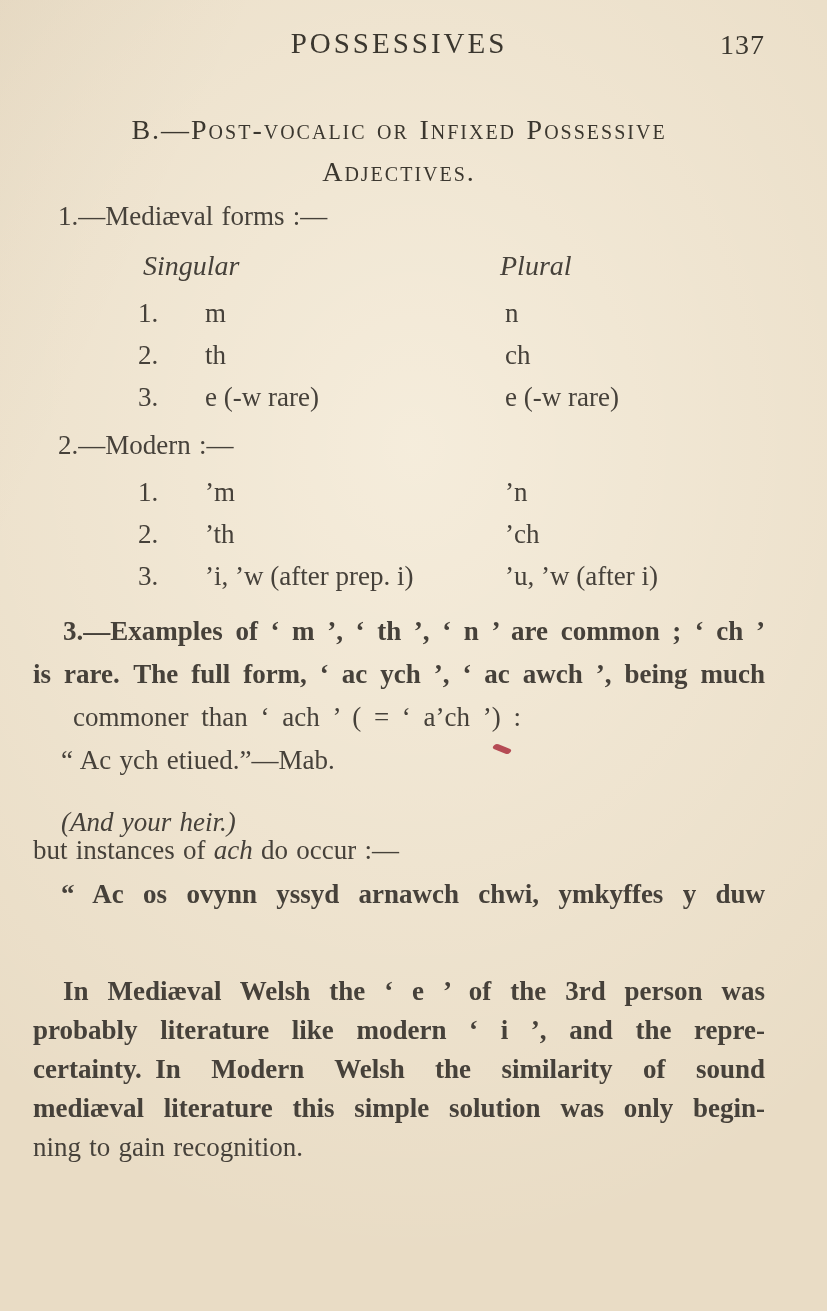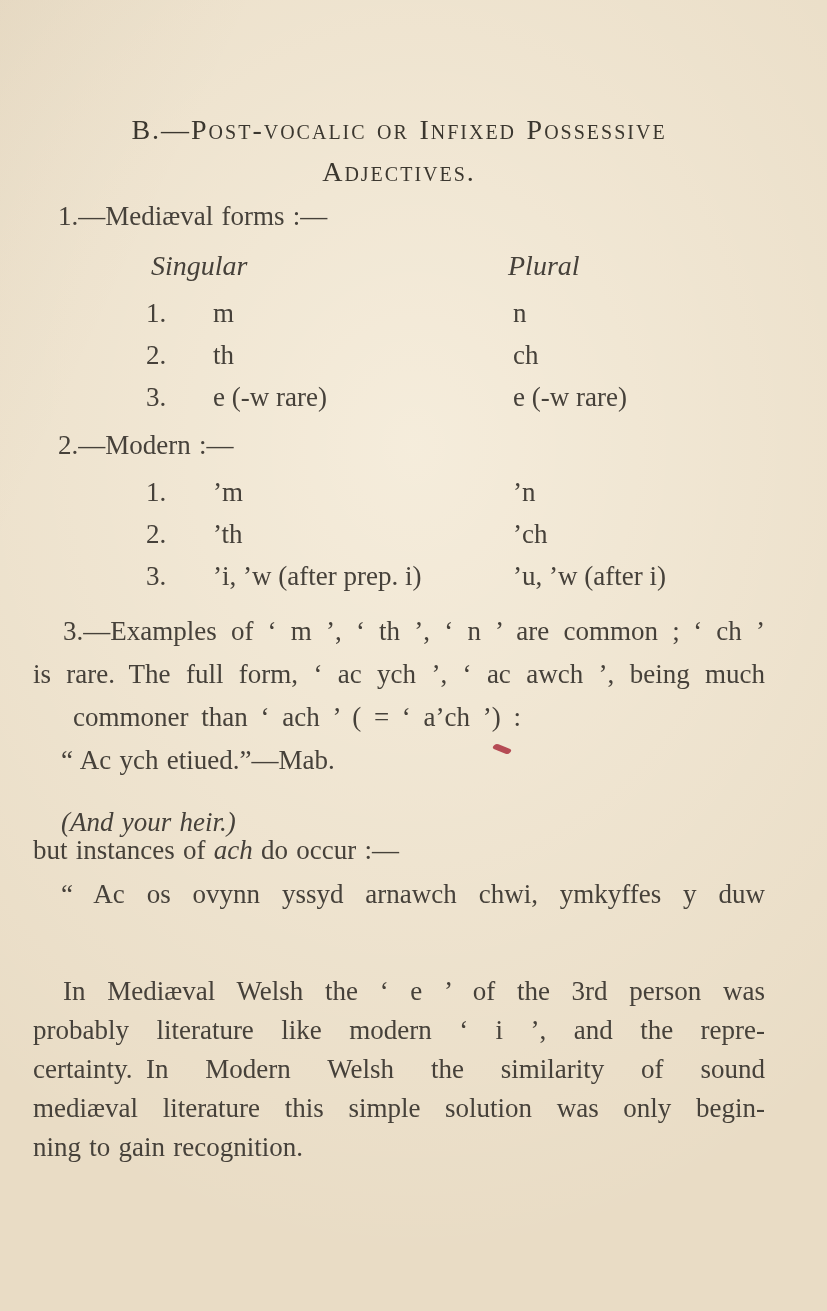--- a/index.html
+++ b/index.html
@@ -11,53 +11,57 @@
     background-image:
       radial-gradient(ellipse 130% 100% at 50% 34%, rgba(255,250,238,0.55), rgba(255,250,238,0) 62%),
       radial-gradient(ellipse 145% 125% at 50% 50%, rgba(0,0,0,0) 68%, rgba(118,94,58,0.22) 100%),
       linear-gradient(115deg, rgba(120,95,60,0.05) 0%, rgba(120,95,60,0) 18%);
     font-family:"Liberation Serif","DejaVu Serif",serif;
     color:var(--ink,#46413a);
   }
   .block{position:absolute;left:33px;width:732px;font-size:27px;word-spacing:1.5px;}
   .line{line-height:43px;}
   .closing .line{line-height:39px;}
-  .jl{text-align:justify;text-align-last:justify;}
+  .jl{text-align:justify;text-align-last:justify;font-weight:bold;}
   .ind{text-indent:30px;}
   .qind1{padding-left:28px;}
   .qind2{padding-left:95px;}
   .it{font-style:italic;margin-top:19px;}
   .loose{word-spacing:6px;margin-left:40px;}
   
   .running-head{top:27px;}
   .running-title{display:block;text-align:center;font-size:29px;letter-spacing:3px;color:var(--ink-dark,#3b372f);}
   .page-number{position:absolute;right:0;top:2px;font-size:28px;letter-spacing:1px;color:var(--ink-dark,#3b372f);}
   
   .sec-head{text-align:center;font-variant:small-caps;font-size:28px;letter-spacing:2px;color:var(--ink-dark,#3b372f);}
   .sub-head{font-size:27px;padding-left:25px;}
   
-  .tbl{position:absolute;left:41px;width:732px;font-size:27px;text-align:center;}
+  .tbl{position:absolute;left:33px;width:732px;font-size:27px;text-align:center;}
   .trow{position:absolute;left:0;width:100%;height:40px;line-height:40px;}
   .thsing{position:absolute;left:110px;font-style:italic;font-size:28px;}
   .thplu{position:absolute;left:467px;font-style:italic;font-size:28px;}
   .tnum{position:absolute;left:105px;}
   .tform{position:absolute;left:172px;}
   .tplu{position:absolute;left:472px;}
   
   .red-mark{
     position:absolute;left:493px;top:746px;width:18px;height:6px;
     background:var(--red-mark,#ae3a46);border-radius:4px;
     transform:rotate(22deg) skewX(-18deg);opacity:.9;
   }
 </style>
 </head>
 <body>
 
 <div class="page">
 
+  <div class="block running-head">
+    <span class="running-title">POSSESSIVES</span>
+    <span class="page-number">137</span>
+  </div>
 
   <div class="block sec-head" style="top:114px;">B.—Post-vocalic or Infixed Possessive</div>
   <div class="block sec-head" style="top:156px;">Adjectives.</div>
 
   <div class="block sub-head" style="top:201px;">1.—Mediæval forms :—</div>
 
   <div class="tbl" style="top:246px;height:175px;">
     <div class="trow" style="top:0;">
       <span class="thsing">Singular</span>
       <span class="thplu">Plural</span>

